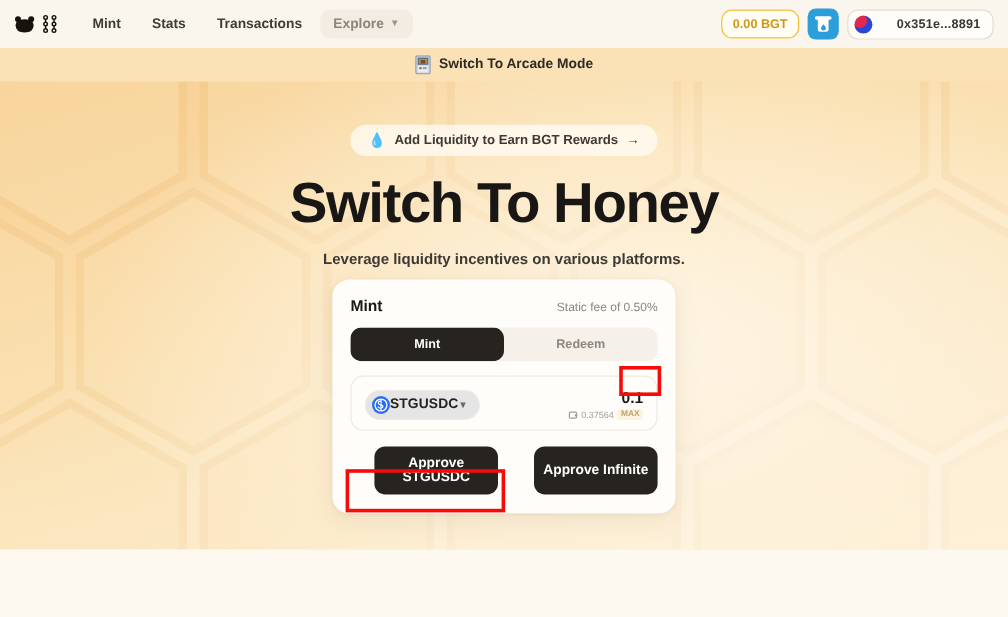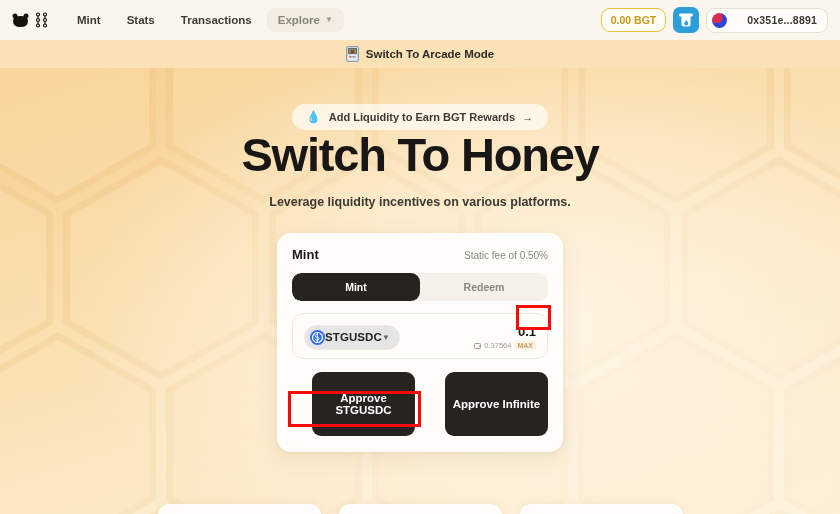--- a/index.html
+++ b/index.html
@@ -7,21 +7,21 @@
   html, body {
     width: 840px; height: 514px;
     overflow: hidden;
     font-family: "Liberation Sans", sans-serif;
   }
   body { position: relative; background: #fdf8f0; }
 
   
   #page {
     position: absolute; inset: 0;
-    width: 840px; height: 514px;
+    width: 840px; height: 458px;
     overflow: hidden;
   }
   .hero-bg {
     position: absolute;
     left: 0; top: 40px; right: 0; bottom: 0;
     background: linear-gradient(160deg,#f8cf91 0%, #fadfae 38%, #fbe6bf 62%, #fcefd6 100%);
     overflow: hidden;
   }
   .hexlayer { position: absolute; inset: -60px -40px -40px -40px; opacity: .55; }
   .hexring {
@@ -108,21 +108,21 @@
     background: rgba(255,251,244,.78);
     border-radius: 999px;
     padding: 6px 15px;
     font-size: 11px; font-weight: 600; color: #3d3933;
     cursor: pointer;
   }
   .drop { font-size: 12px; }
   .arrow { font-size: 11px; color:#3d3933; }
   .hero-title {
     font-size: 47px; font-weight: 800; color: #191715;
-    letter-spacing: -1.2px; line-height: 1.05;
+    letter-spacing: -1.2px; margin-top: 14px; line-height: 1.05;
   }
   .hero-sub {
     margin-top: 14px;
     font-size: 12.5px; font-weight: 700; color: #3d3933; line-height: 1.52;
   }
 
   
   .mint-card {
     position: absolute; left: 277px; top: 233px;
     width: 286px;
@@ -179,21 +179,21 @@
   .max-chip {
     font-size: 7px; font-weight: 700; color: #c0a36a;
     background: #fbf2e0; border-radius: 3px; padding: 1px 3px;
     cursor: pointer;
   }
 
   .actions { margin-top: 13px; display: flex; gap: 10px; }
   .btn-dark {
     flex: 1; background: #27231f; color: #fff;
     font-size: 11.5px; font-weight: 700;
-    border: none; border-radius: 9px; padding: 20px 0;
+    border: none; border-radius: 9px; padding: 8px 0;
     cursor: pointer; text-align: center; margin-left: 20px;
   }
 
   
   .hl { position: absolute; border: 3px solid #f60b0b; z-index: 30; pointer-events: none; }
   #hl-amount { left: 516px; top: 305px; width: 35px; height: 25px; }
   #hl-approve { left: 288px; top: 391px; width: 133px; height: 36px; }
 
   
   .bottom-cards {

